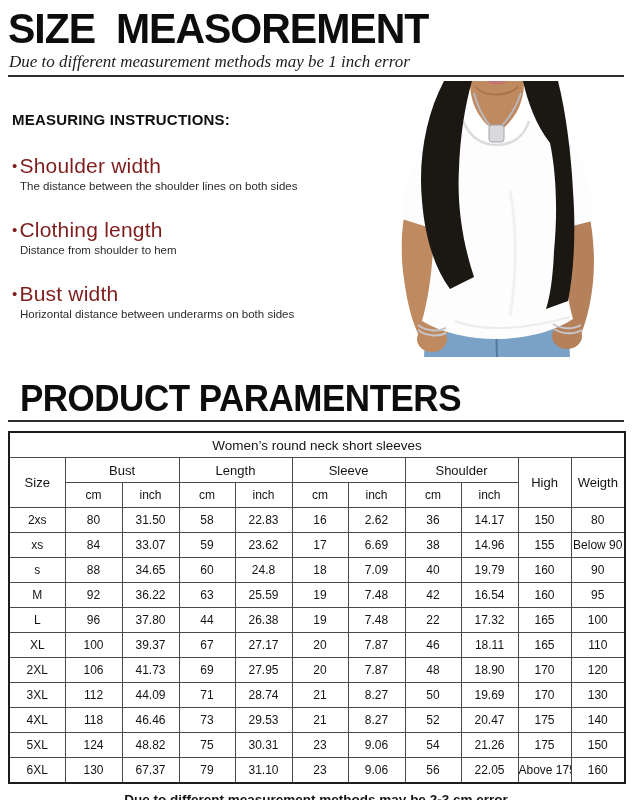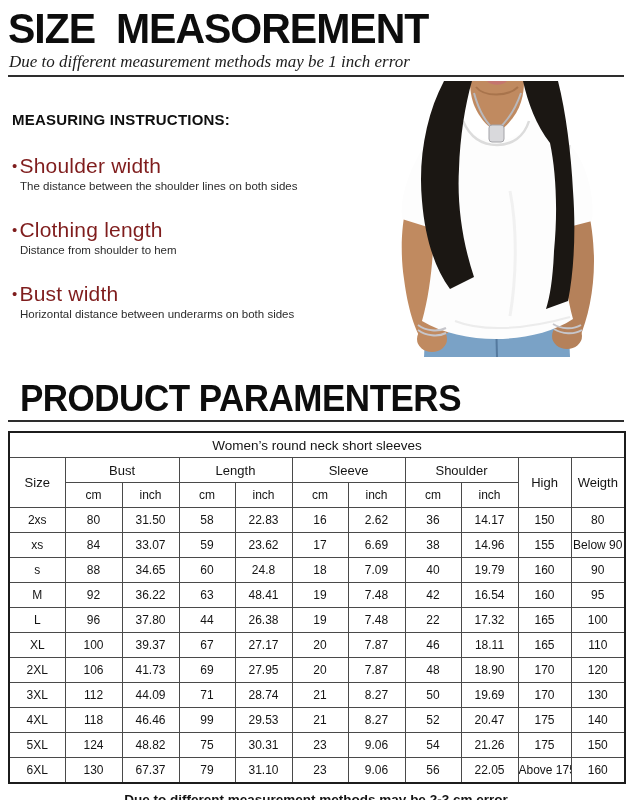--- a/index.html
+++ b/index.html
@@ -213,21 +213,21 @@
         <td>40</td>
         <td>19.79</td>
         <td>160</td>
         <td>90</td>
       </tr>
       <tr>
         <td>M</td>
         <td>92</td>
         <td>36.22</td>
         <td>63</td>
-        <td>48.41</td>
+        <td>25.59</td>
         <td>19</td>
         <td>7.48</td>
         <td>42</td>
         <td>16.54</td>
         <td>160</td>
         <td>95</td>
       </tr>
       <tr>
         <td>L</td>
         <td>96</td>
@@ -277,21 +277,21 @@
         <td>8.27</td>
         <td>50</td>
         <td>19.69</td>
         <td>170</td>
         <td>130</td>
       </tr>
       <tr>
         <td>4XL</td>
         <td>118</td>
         <td>46.46</td>
-        <td>99</td>
+        <td>73</td>
         <td>29.53</td>
         <td>21</td>
         <td>8.27</td>
         <td>52</td>
         <td>20.47</td>
         <td>175</td>
         <td>140</td>
       </tr>
       <tr>
         <td>5XL</td>

